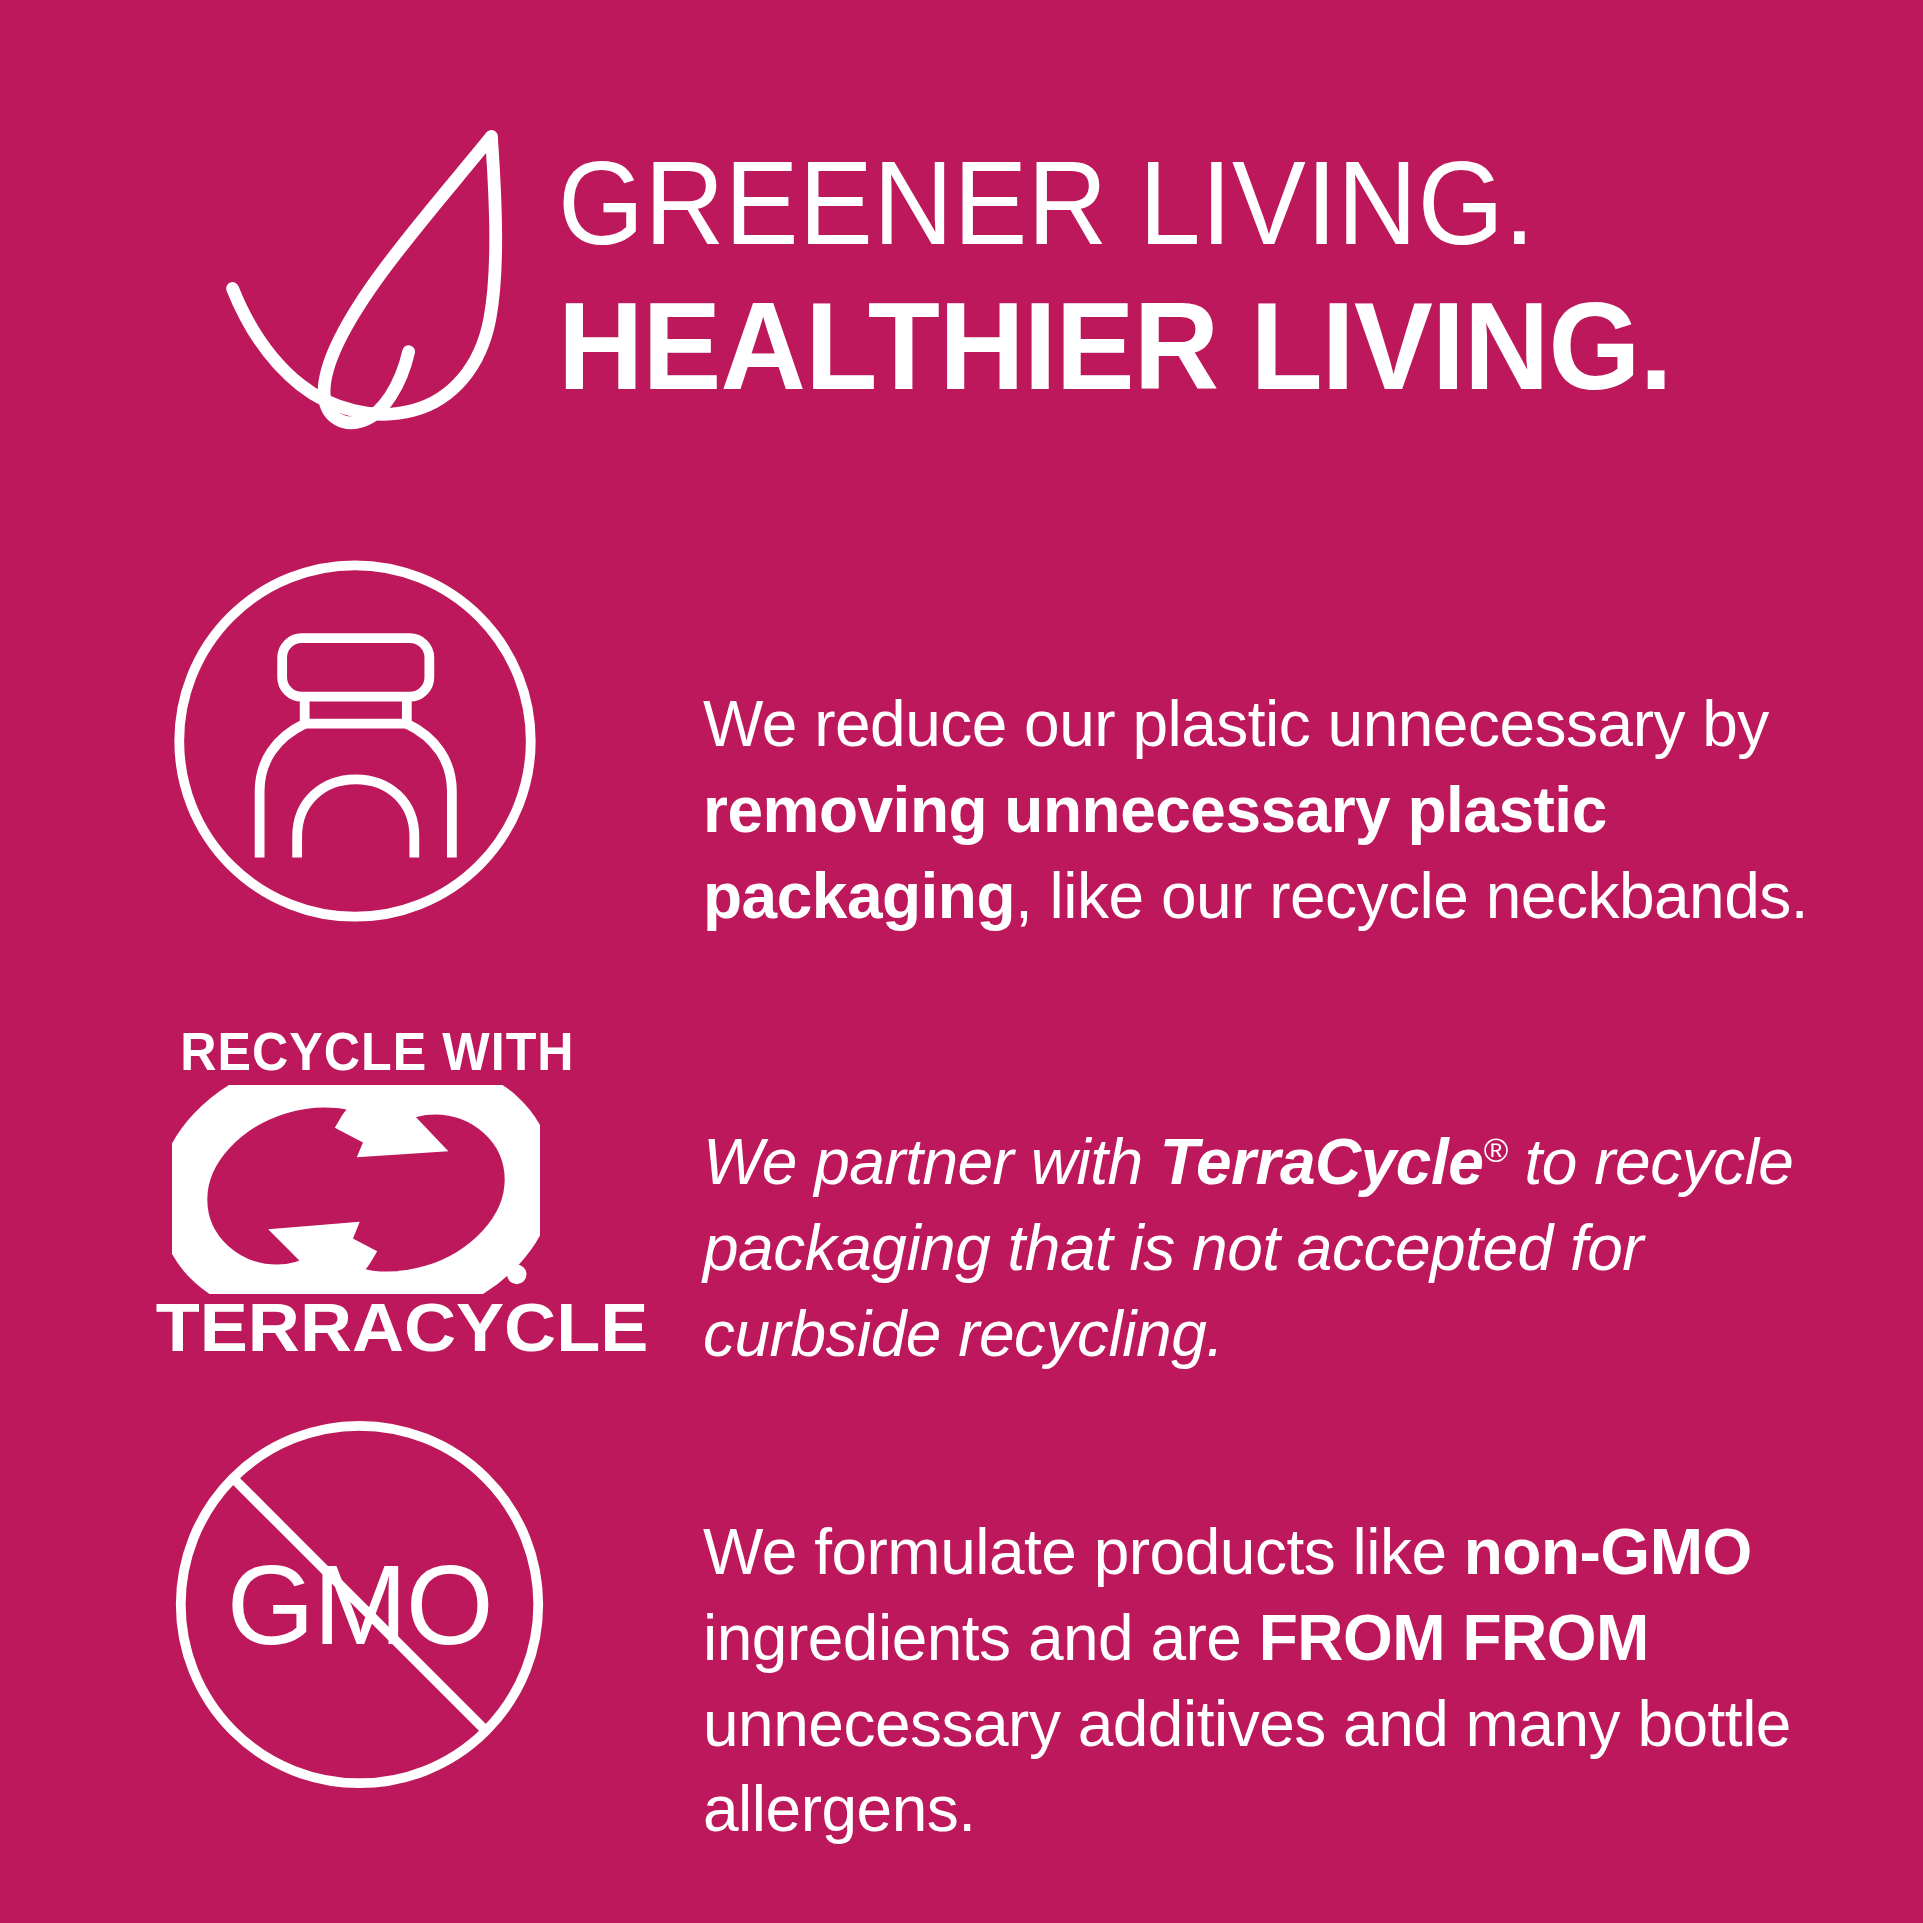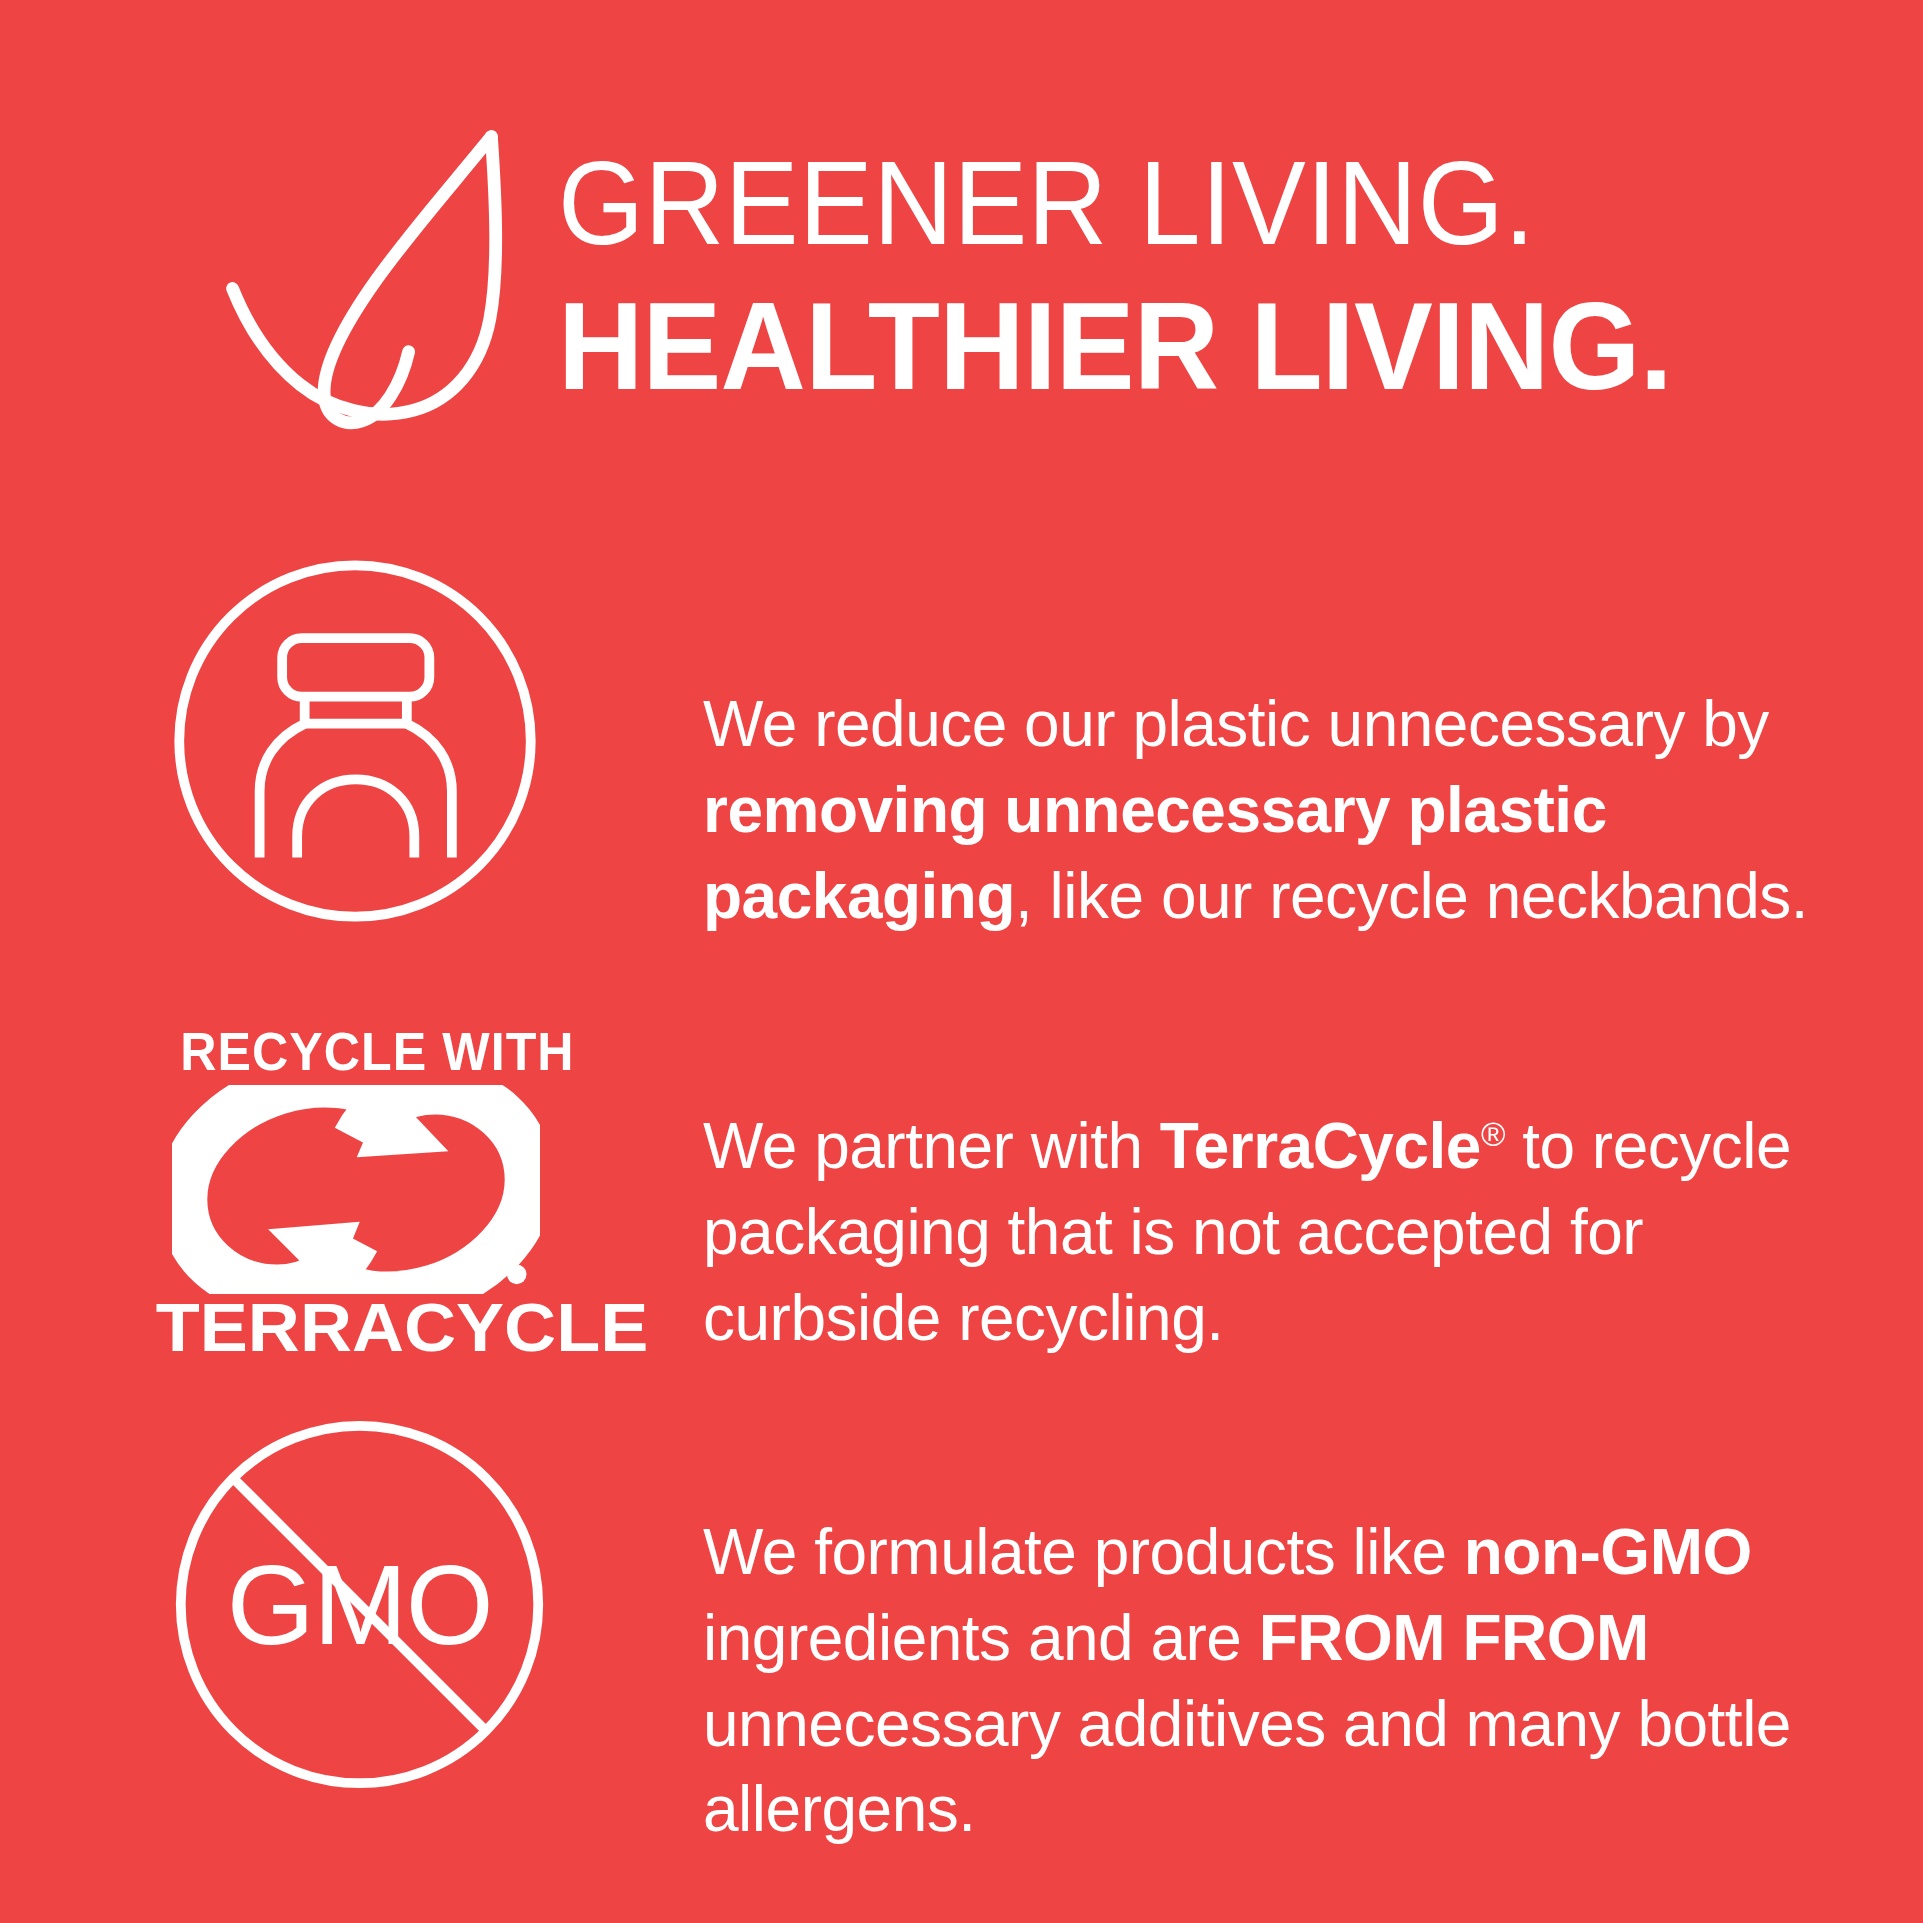--- a/index.html
+++ b/index.html
@@ -12,21 +12,21 @@
     background: #0572b3;
     font-family: "Liberation Sans", sans-serif;
     overflow: hidden;
     position: relative;
     -webkit-font-smoothing: antialiased;
   }
 
   .page {
     position: absolute;
     inset: 0;
-    background: #ef4444;
+    background: #be185d;
   }
 
   
   .header {
     position: absolute;
     left: 0;
     top: 0;
     width: 1924px;
     height: 466px;
   }
@@ -99,21 +99,21 @@
     vertical-align: super;
     line-height: 0;
   }
 
   
   #row-plastic   { top: 549px;  height: 383px; }
   #row-terracycle{ top: 1003px; height: 376px; margin-top: 17px; }
   #row-gmo       { top: 1413px; height: 383px; padding-left: 11px; }
 
   #row-plastic   .row-text { top: 69px; }
-  #row-terracycle .row-text { top: 20px; }
+  #row-terracycle .row-text { top: 36px; font-style: italic; }
   #row-gmo       .row-text { top: 33px; }
 
   
   .bottle-icon {
     position: absolute;
     left: 171px;
     top: 7.5px;
     width: 368px;
     height: 368px;
   }

